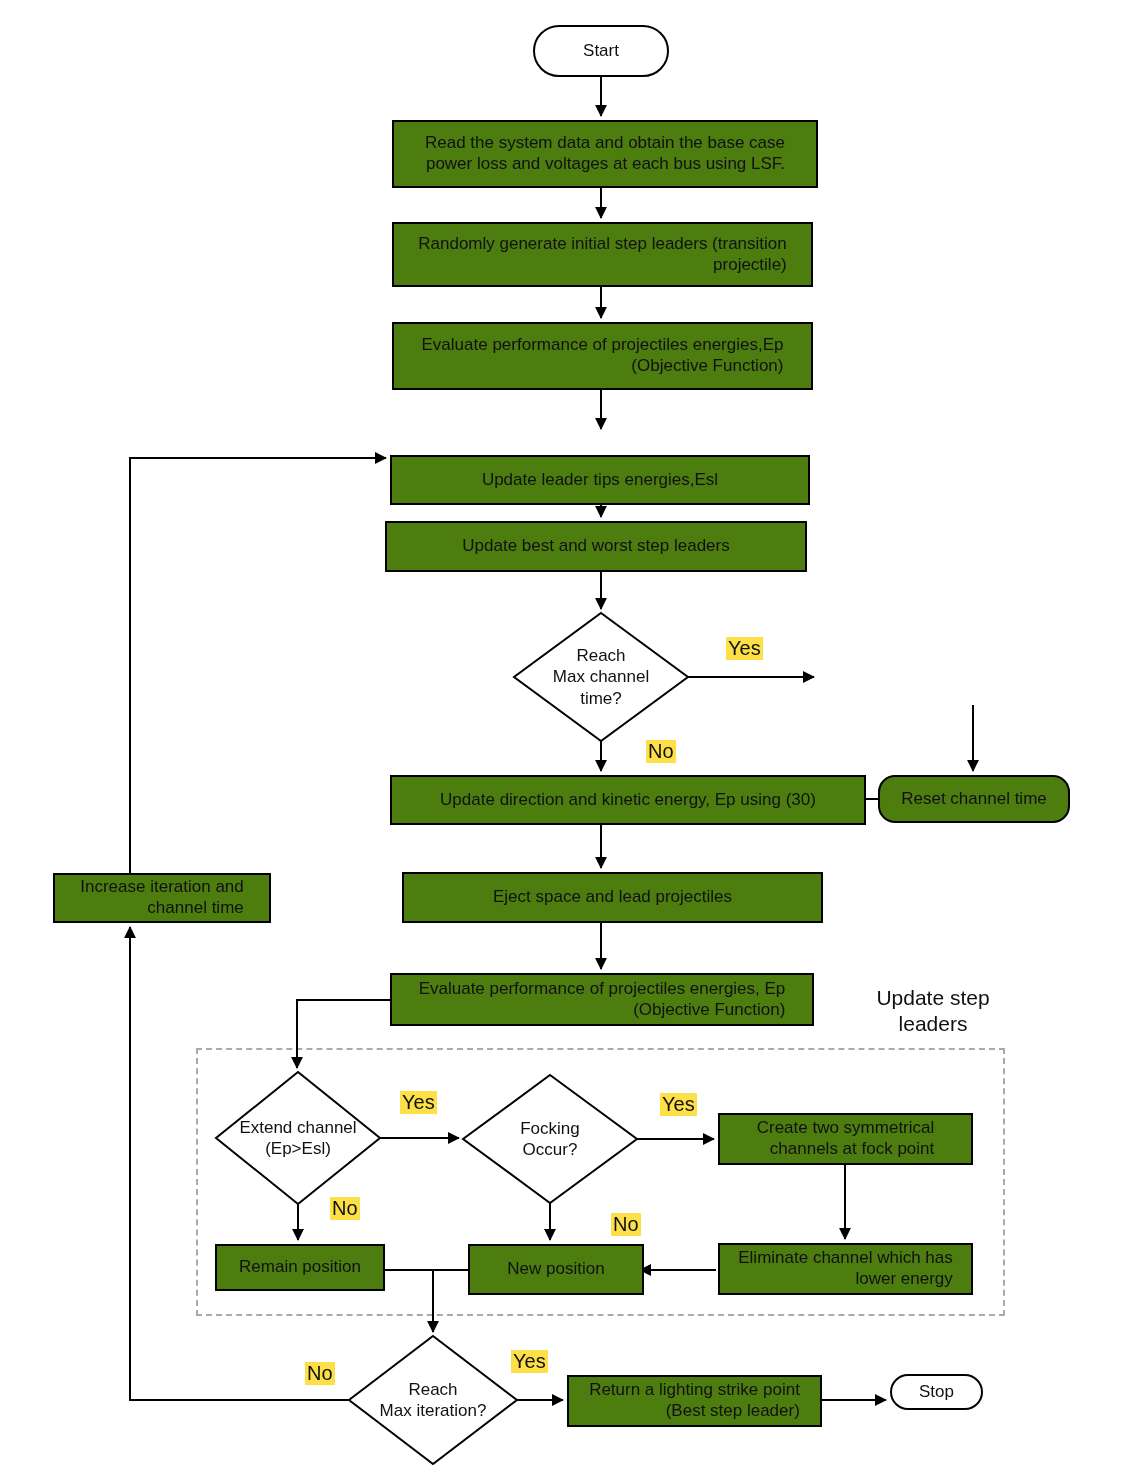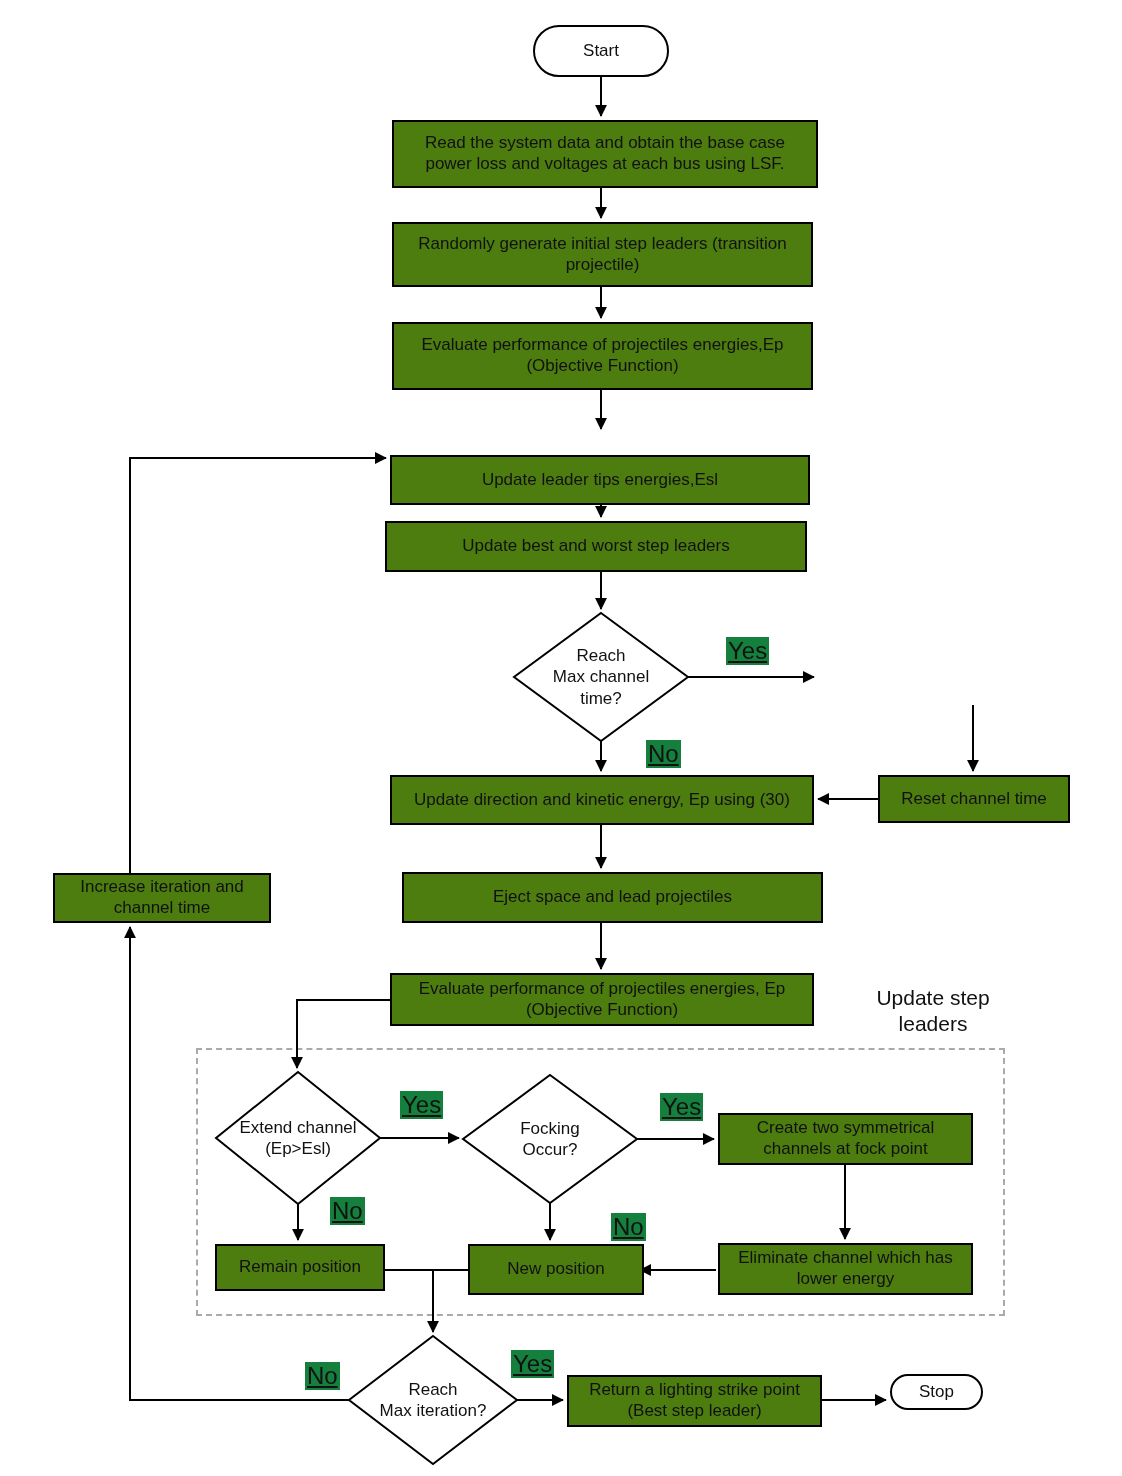--- a/index.html
+++ b/index.html
@@ -17,21 +17,21 @@
     position: absolute;
     left: 0; top: 0;
     width: 1122px; height: 1476px;
     pointer-events: none;
   }
   .node {
     position: absolute;
     display: flex;
     align-items: center;
     justify-content: center;
-    text-align: center;
+    text-align: right;
     font-size: 17px;
     line-height: 1.22;
     white-space: pre-line;
   }
   .rect {
     background: #4d7c0f;
     border: 2px solid #000000;
     padding: 2px 6px;
   }
   .stadium {
@@ -45,24 +45,23 @@
     align-items: center;
     justify-content: center;
     text-align: center;
     font-size: 17px;
     line-height: 1.25;
     white-space: pre-line;
     background: transparent;
   }
   .elabel {
     position: absolute;
-    font-size: 24px;
-    background: #15803d;
+    font-size: 20px;
+    background: #fde047;
     padding: 0 2px;
-    text-decoration: underline;
   }
   .group-box {
     position: absolute;
     left: 196px; top: 1048px;
     width: 809px; height: 268px;
     border: 2px dashed #aaaaaa;
   }
   .group-caption {
     position: absolute;
     left: 853px; top: 985px;
@@ -132,23 +131,23 @@
 projectile)</div>
 
   <div class="node rect" style="left:392px; top:322px; width:421px; height:68px;">Evaluate performance of projectiles energies,Ep
 (Objective Function)</div>
 
   <div class="node rect" style="left:390px; top:455px; width:420px; height:50px;">Update leader tips energies,Esl</div>
 
   <div class="node rect" style="left:385px; top:521px; width:422px; height:51px;">Update best and worst step leaders</div>
 
 
-  <div class="node rect" style="left:878px; top:775px; width:192px; height:48px;">Reset channel time</div>
+  <div class="node rect" style="left:878px; top:775px; width:192px; height:48px;border-radius:17px;">Reset channel time</div>
 
-  <div class="node rect" style="left:390px; top:775px; width:424px; height:50px; padding:2px 2px;">Update direction and kinetic energy, Ep using (30)</div>
+  <div class="node rect" style="left:390px; top:775px; width:476px; height:50px; padding:2px 2px;">Update direction and kinetic energy, Ep using (30)</div>
 
   <div class="node rect" style="left:402px; top:872px; width:421px; height:51px;">Eject space and lead projectiles</div>
 
   <div class="node rect" style="left:21px; top:873px; width:218px; height:50px;margin-left:32px;">Increase iteration and
 channel time</div>
 
   <div class="node rect" style="left:390px; top:973px; width:424px; height:53px;">Evaluate performance of projectiles energies, Ep
 (Objective Function)</div>
 
   <div class="node rect" style="left:718px; top:1113px; width:255px; height:52px;">Create two symmetrical

